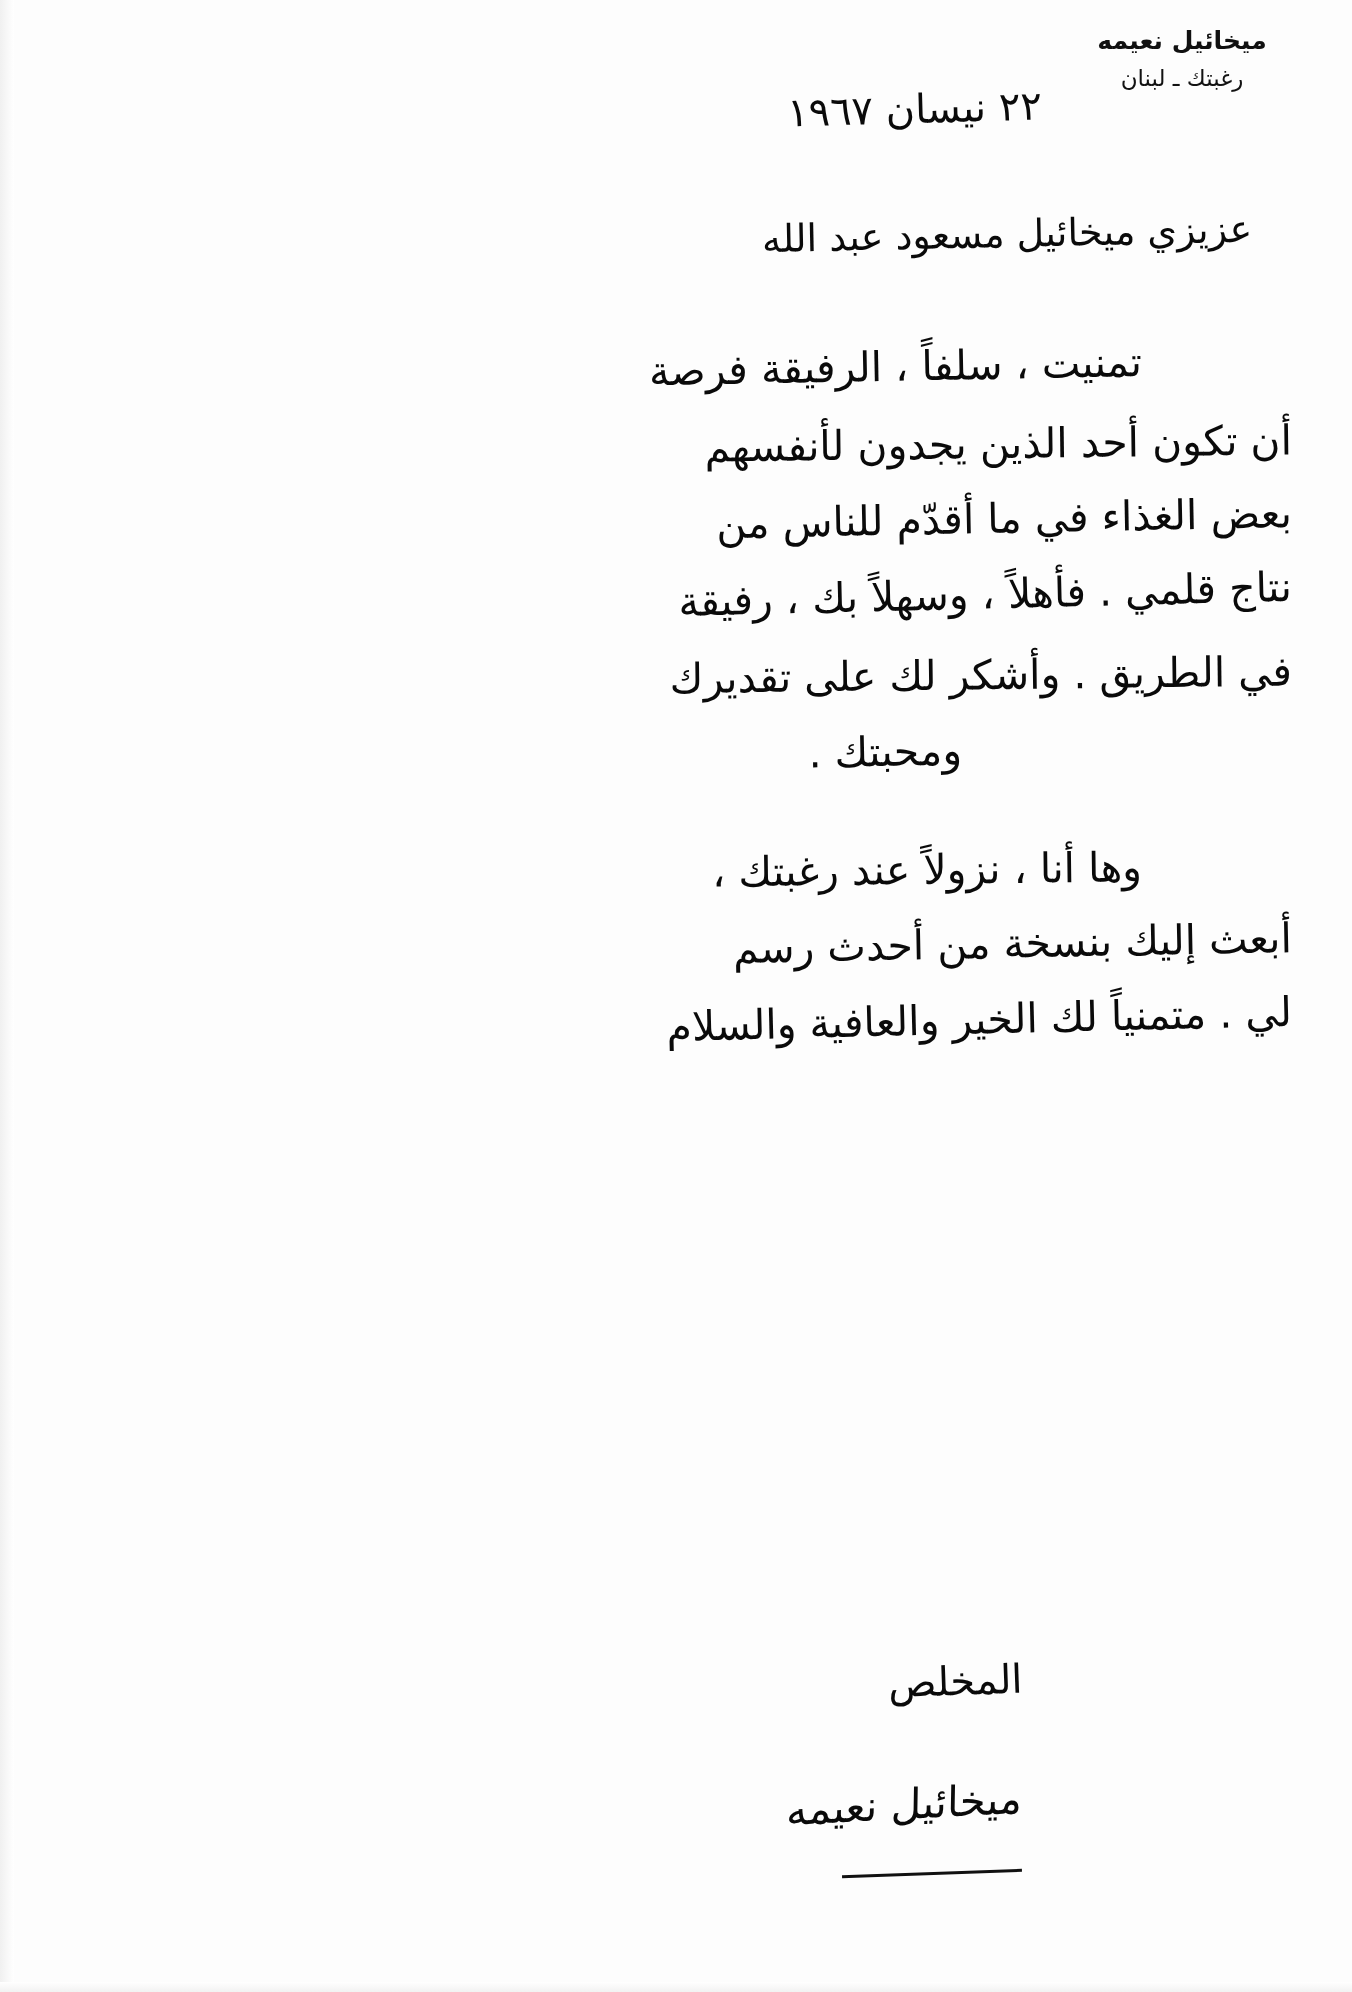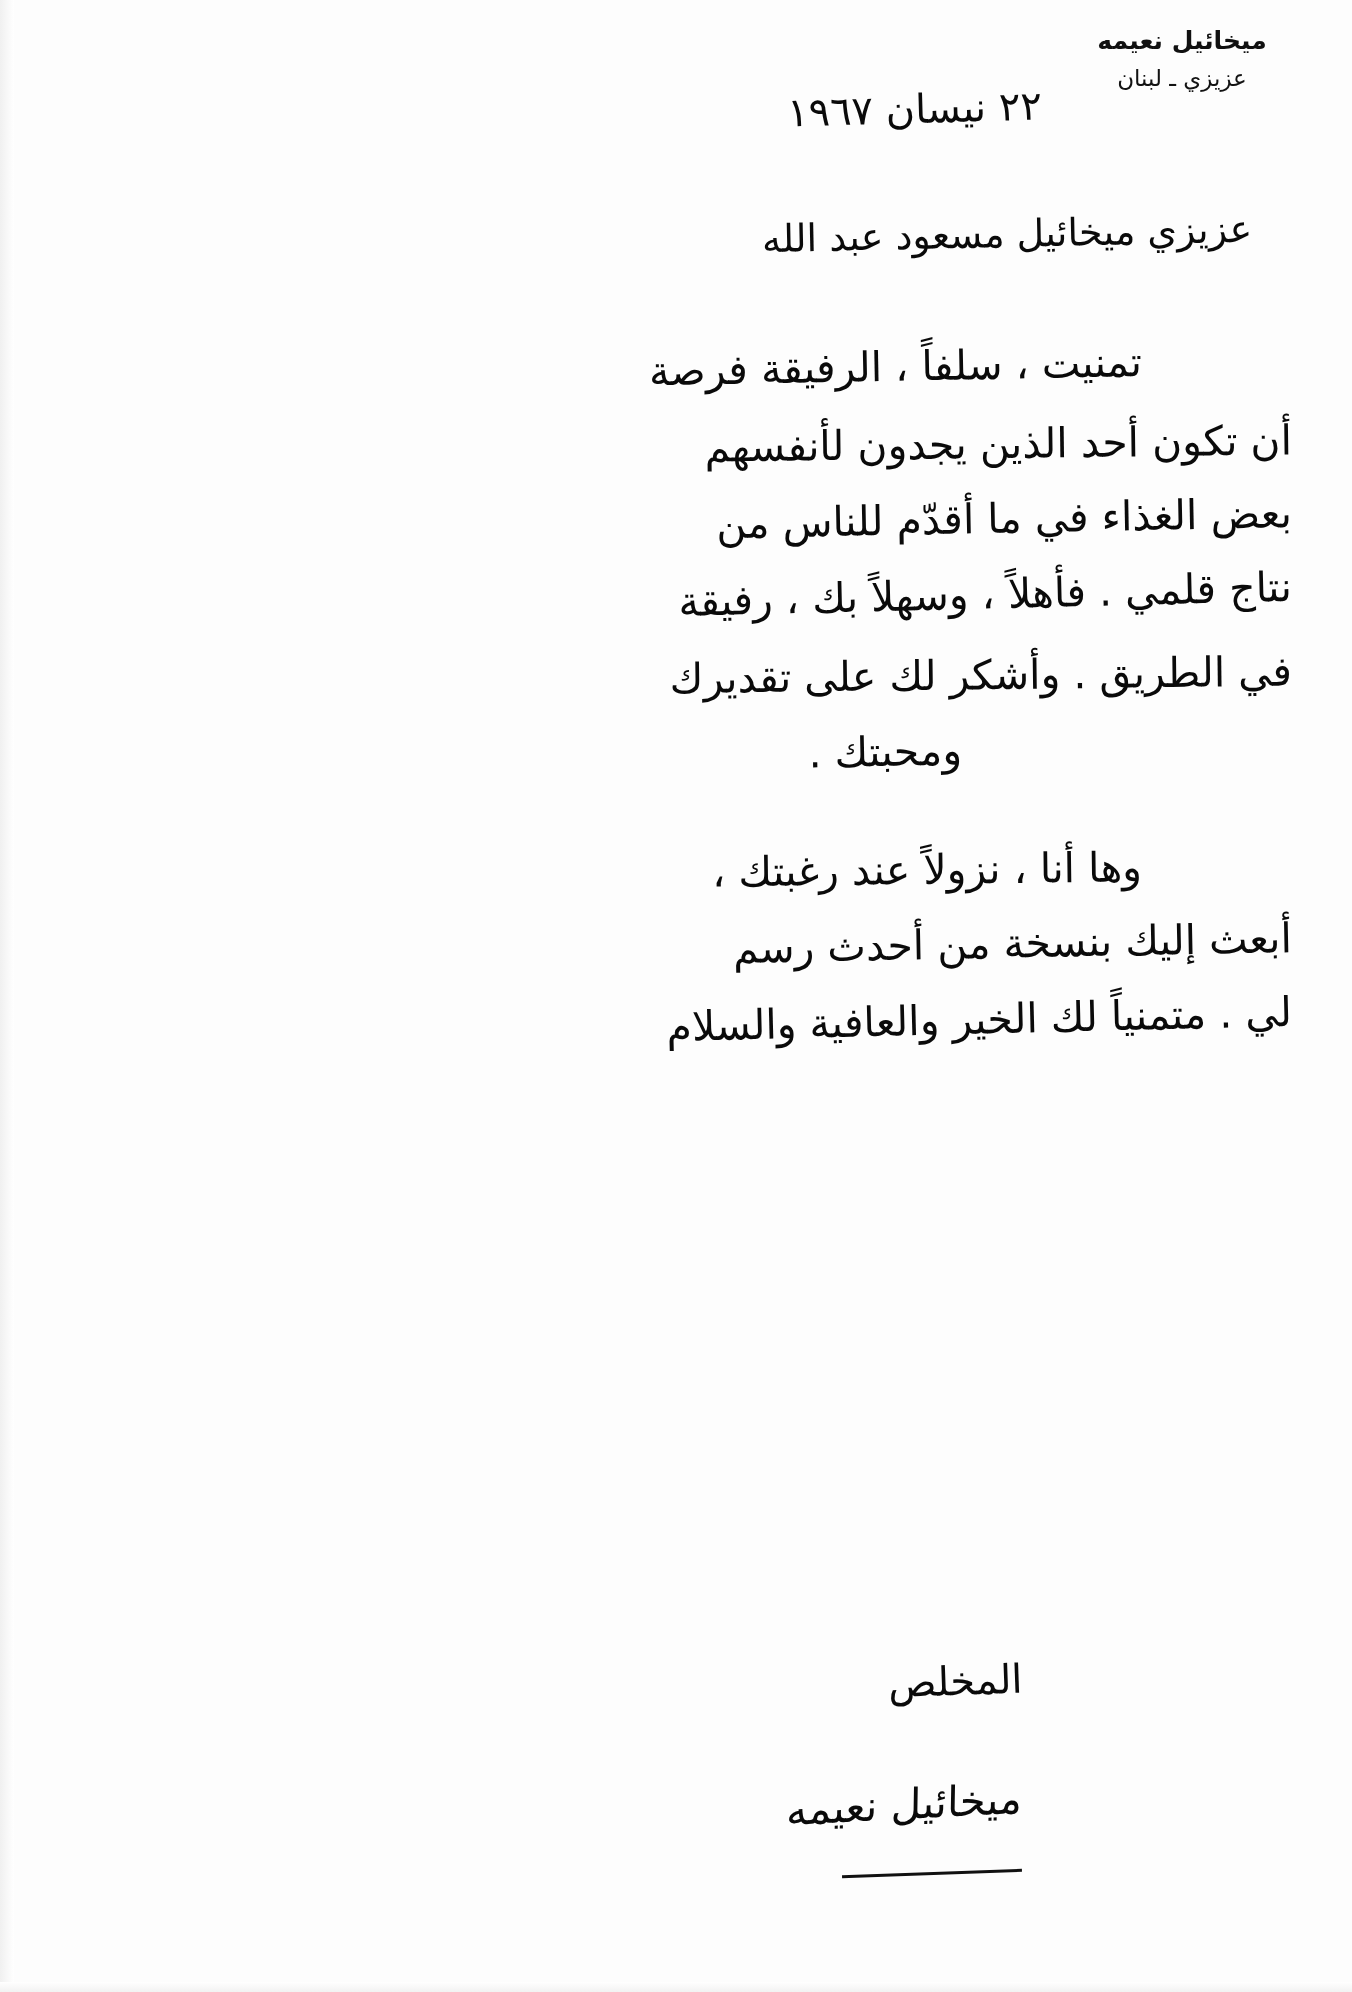--- a/index.html
+++ b/index.html
@@ -132,21 +132,21 @@
 </head>
 <body>
 
 <div class="page">
 
   <div class="scan-edge-left"></div>
   <div class="scan-edge-bottom"></div>
 
   <div class="letterhead">
     <div class="lh-name">ميخائيل نعيمه</div>
-    <div class="lh-place">عزيزي ـ لبنان</div>
+    <div class="lh-place">رغبتك ـ لبنان</div>
   </div>
 
   <div class="hand date-line">٢٢ نيسان ١٩٦٧</div>
 
   <div class="hand salutation">عزيزي ميخائيل مسعود عبد الله</div>
 
   <div class="body-block">
     <div class="body-line indent-1 tilt-a">تمنيت ، سلفاً ، الرفيقة فرصة</div>
     <div class="body-line tilt-b">أن تكون أحد الذين يجدون لأنفسهم</div>
     <div class="body-line tilt-a">بعض الغذاء في ما أقدّم للناس من</div>

